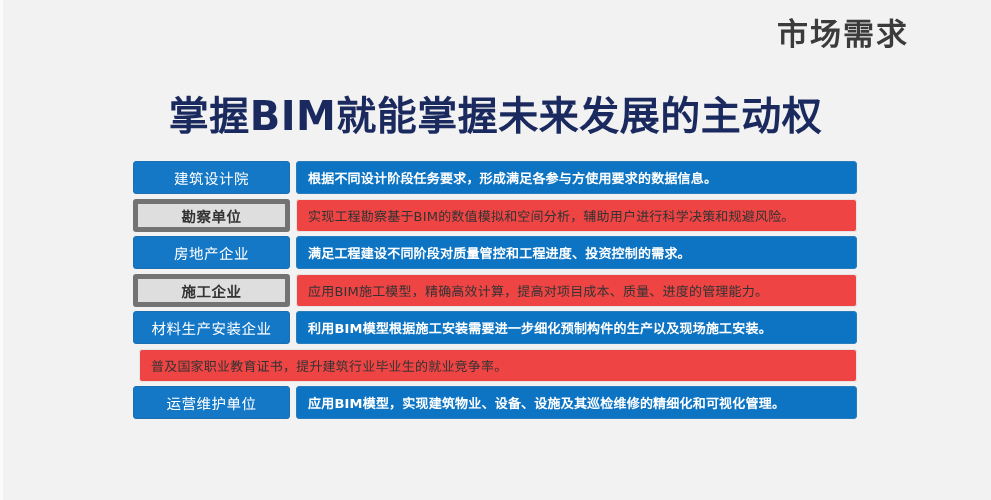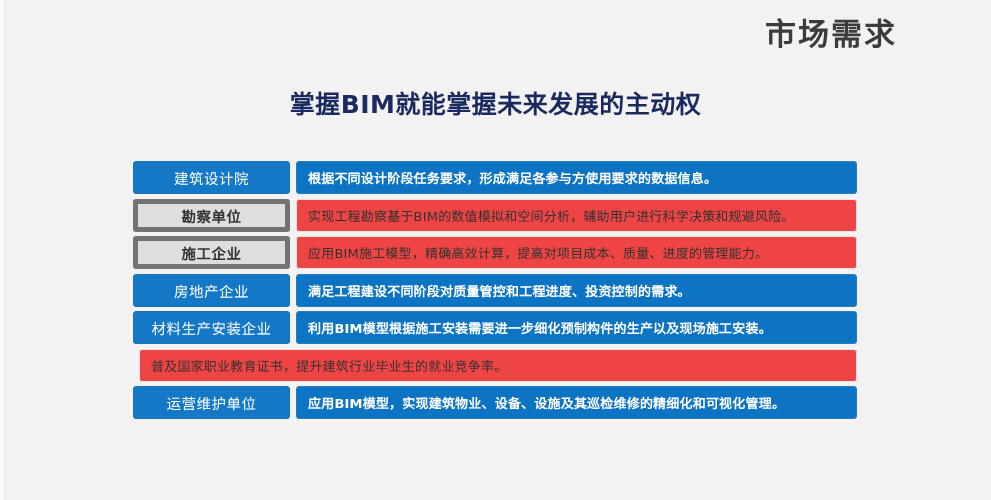--- a/index.html
+++ b/index.html
@@ -29,37 +29,37 @@
     position: absolute;
     left: 0;
     top: 0;
     width: 3px;
     height: 500px;
     background: #fbfbfb;
   }
 
   .section-title {
     position: absolute;
-    right: 94px;
+    right: 82px;
     top: 14px;
     font-size: 31px;
     font-weight: bold;
     color: #3b3b3b;
     letter-spacing: 2px;
     line-height: 1.3;
     white-space: nowrap;
   }
 
   .headline {
     position: absolute;
     left: 0;
     right: 0;
     top: 84px;
     text-align: center;
-    font-size: 25px;
+    font-size: 40px;
     font-weight: bold;
     color: #1b2a5e;
     letter-spacing: 0.5px;
     white-space: nowrap;
   }
 
   .matrix {
     position: absolute;
     left: 133px;
     top: 161px;
@@ -149,27 +149,27 @@
 
   <div class="matrix">
       <div class="row blue">
         <div class="cell-label">建筑设计院</div>
         <div class="cell-desc">根据不同设计阶段任务要求，形成满足各参与方使用要求的数据信息。</div>
       </div>
       <div class="row gray">
         <div class="cell-label">勘察单位</div>
         <div class="cell-desc">实现工程勘察基于BIM的数值模拟和空间分析，辅助用户进行科学决策和规避风险。</div>
       </div>
+      <div class="row blue">
+        <div class="cell-label">房地产企业</div>
+        <div class="cell-desc">满足工程建设不同阶段对质量管控和工程进度、投资控制的需求。</div>
+      </div>
       <div class="row gray">
         <div class="cell-label">施工企业</div>
         <div class="cell-desc">应用BIM施工模型，精确高效计算，提高对项目成本、质量、进度的管理能力。</div>
-      </div>
-      <div class="row blue">
-        <div class="cell-label">房地产企业</div>
-        <div class="cell-desc">满足工程建设不同阶段对质量管控和工程进度、投资控制的需求。</div>
       </div>
       <div class="row blue">
         <div class="cell-label">材料生产安装企业</div>
         <div class="cell-desc">利用BIM模型根据施工安装需要进一步细化预制构件的生产以及现场施工安装。</div>
       </div>
       <div class="row gray">
         <div class="cell-desc">普及国家职业教育证书，提升建筑行业毕业生的就业竞争率。</div>
       </div>
       <div class="row blue">
         <div class="cell-label">运营维护单位</div>

